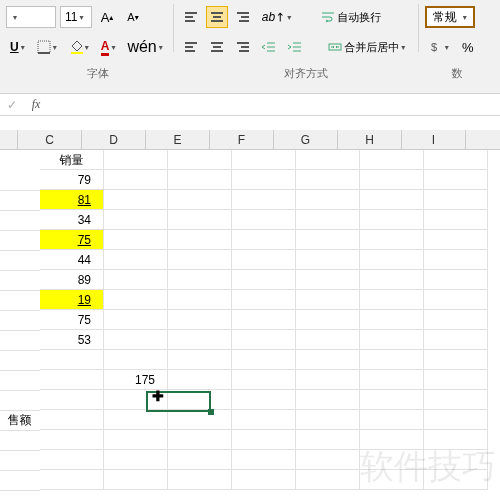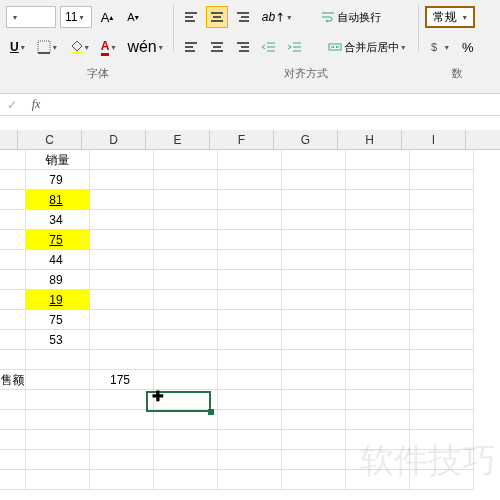--- a/index.html
+++ b/index.html
@@ -19,27 +19,27 @@
 .fx-bar { display: flex; height: 22px; border-bottom: 1px solid #d4d4d4; background: #fff; align-items: center; }
 .fx-btn { width: 24px; text-align: center; color: #888; cursor: pointer; }
 .fx-i { font-style: italic; font-family: Georgia, serif; color: #555; }
 .grid { position: relative; }
 .col-headers { display: flex; height: 20px; background: #f0f0f0; border-bottom: 1px solid #ccc; }
 .ch { width: 64px; text-align: center; line-height: 20px; border-right: 1px solid #ccc; color: #333; cursor: pointer; }
 .ch:first-child { width: 18px; }
 .rows { }
 .row { display: flex; height: 20px; }
 .cell { width: 64px; border-right: 1px solid #e0e0e0; border-bottom: 1px solid #e0e0e0; text-align: center; line-height: 20px; font-size: 12px; cursor: cell; }
-.cell:first-child { width: 26px; }
-.cell.r { text-align: center; padding-right: 3px; }
+.cell:first-child { width: 40px; margin-top: 40px; }
+.cell.r { text-align: right; padding-right: 12px; }
 .hl { background: #ffff00; text-decoration: underline; }
 .sel-cell { position: absolute; border: 2px solid #217346; pointer-events: none; }
 .sel-handle { position: absolute; width: 6px; height: 6px; background: #217346; }
 .cursor-plus { position: absolute; font-size: 14px; font-weight: bold; color: #000; pointer-events: none; }
-.wm { position: absolute; right: 4px; bottom: 16px; font-size: 34px; color: rgba(0,0,0,0.08); font-family: "SimHei"; pointer-events: none; }
+.wm { position: absolute; right: 4px; bottom: 10px; font-size: 34px; color: rgba(0,0,0,0.08); font-family: "SimHei"; pointer-events: none; }
 .icon-align { display: inline-flex; flex-direction: column; gap: 2px; }
 .icon-align span { width: 12px; height: 2px; background: #555; display: block; }
 .icon-align.l span:nth-child(2){width:8px;} .icon-align.l span:nth-child(3){width:10px;}
 .icon-align.c span:nth-child(2){width:8px;margin:0 auto;}
 .icon-align.r span:nth-child(2){width:8px;margin-left:auto;} .icon-align.r span:nth-child(3){width:10px;margin-left:auto;}
 .sel-box { border: 2px solid #a16207; background: #fff; height: 22px; padding: 0 6px; display: inline-flex; align-items: center; min-width: 50px; }
 svg { display: block; }
 </style>
 </head>
 <body>

